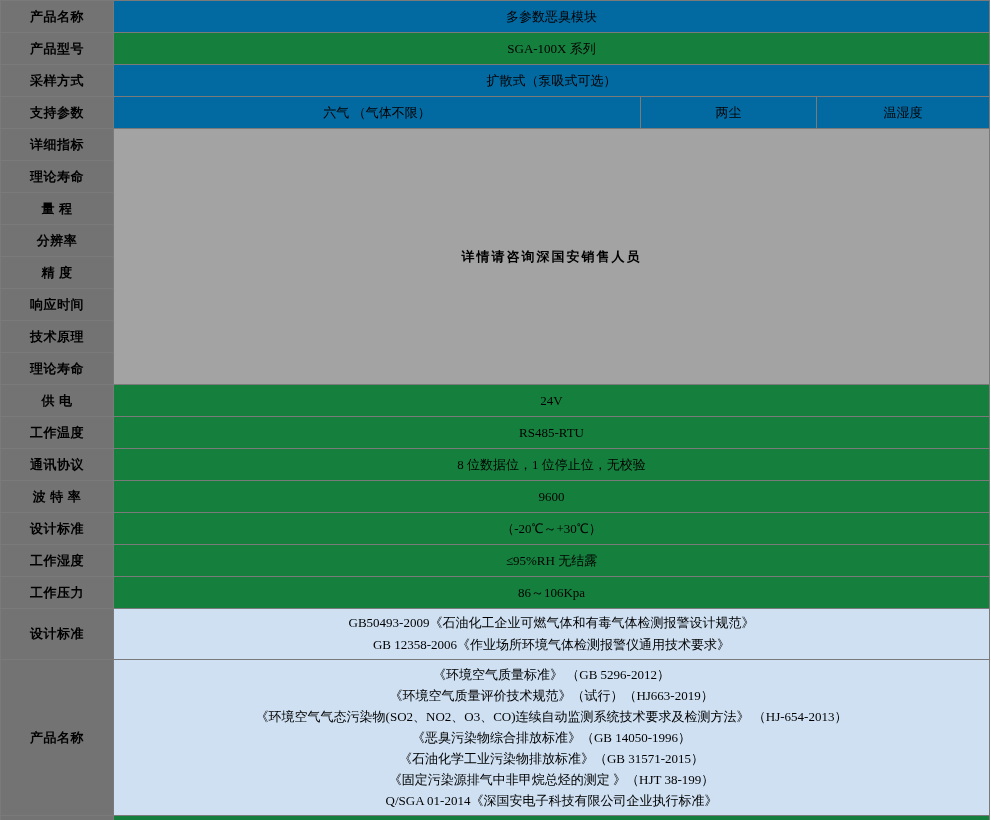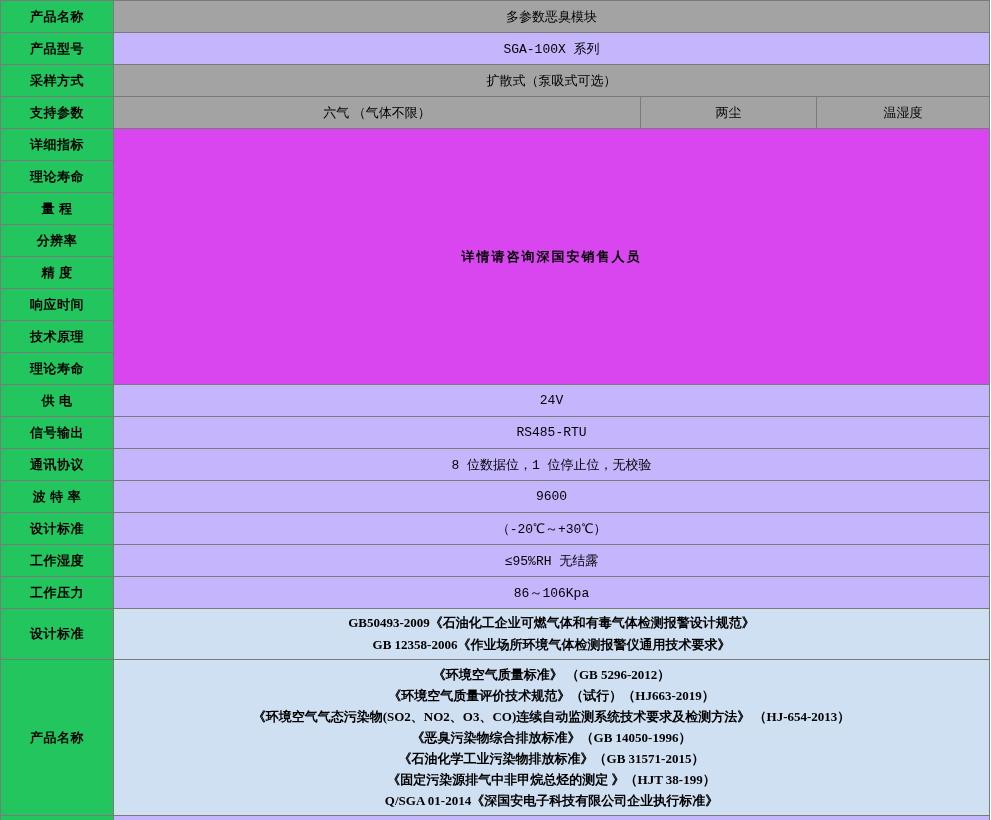--- a/index.html
+++ b/index.html
@@ -22,58 +22,58 @@
   table.spec td {
     border: 1px solid #7a7a7a;
     padding: 0;
     text-align: center;
     vertical-align: middle;
     font-size: 13px;
     color: #000000;
   }
   td.label {
     width: 113px;
-    background: #22c55e;
+    background: #737373;
     font-weight: bold;
     font-size: 13.5px;
     letter-spacing: 0.5px;
     color: #000000;
   }
   td.value {
-    background: #c4b5fd;
+    background: #15803d;
     font-size: 12.5px;
-    font-family: Liberation Mono, monospace;
+    font-family: Liberation Serif, serif;
   }
   td.value-sans {
-    background: #a3a3a3;
+    background: #0369a1;
     font-size: 12.5px;
     font-family: "Liberation Sans", sans-serif;
     margin-left: 48px;
   }
   tr.h31 td { height: 31px; }
   .big-note {
     font-family: "Liberation Serif", serif;
     font-weight: bold;
     font-size: 25px;
     color: #1a1a1a;
     letter-spacing: 2px;
     text-align: center;
   }
   .detail-cell {
-    background: #d946ef;
+    background: #a3a3a3;
     vertical-align: middle;
   }
   .multi-line {
     background: #cfe0f2;
     font-family: "Liberation Serif", serif;
     font-size: 12.5px;
     line-height: 21px;
     padding: 6px 0;
   }
-  .multi-line div { white-space: nowrap; font-weight: bold; }
+  .multi-line div { white-space: nowrap; }
   .std-line { line-height: 22px; }
 </style>
 </head>
 <body>
 
 <table class="spec">
   <colgroup>
     <col style="width:113px">
     <col style="width:527px">
     <col style="width:176px">
@@ -128,21 +128,21 @@
   <tr class="h31">
     <td class="label">理论寿命</td>
   </tr>
 
   <tr class="h31">
     <td class="label">供  电</td>
     <td class="value" colspan="3">24V</td>
   </tr>
 
   <tr class="h31">
-    <td class="label">信号输出</td>
+    <td class="label">工作温度</td>
     <td class="value" colspan="3">RS485-RTU</td>
   </tr>
 
   <tr class="h31">
     <td class="label">通讯协议</td>
     <td class="value" colspan="3">8 位数据位，1 位停止位，无校验</td>
   </tr>
 
   <tr class="h31">
     <td class="label">波  特  率</td>

